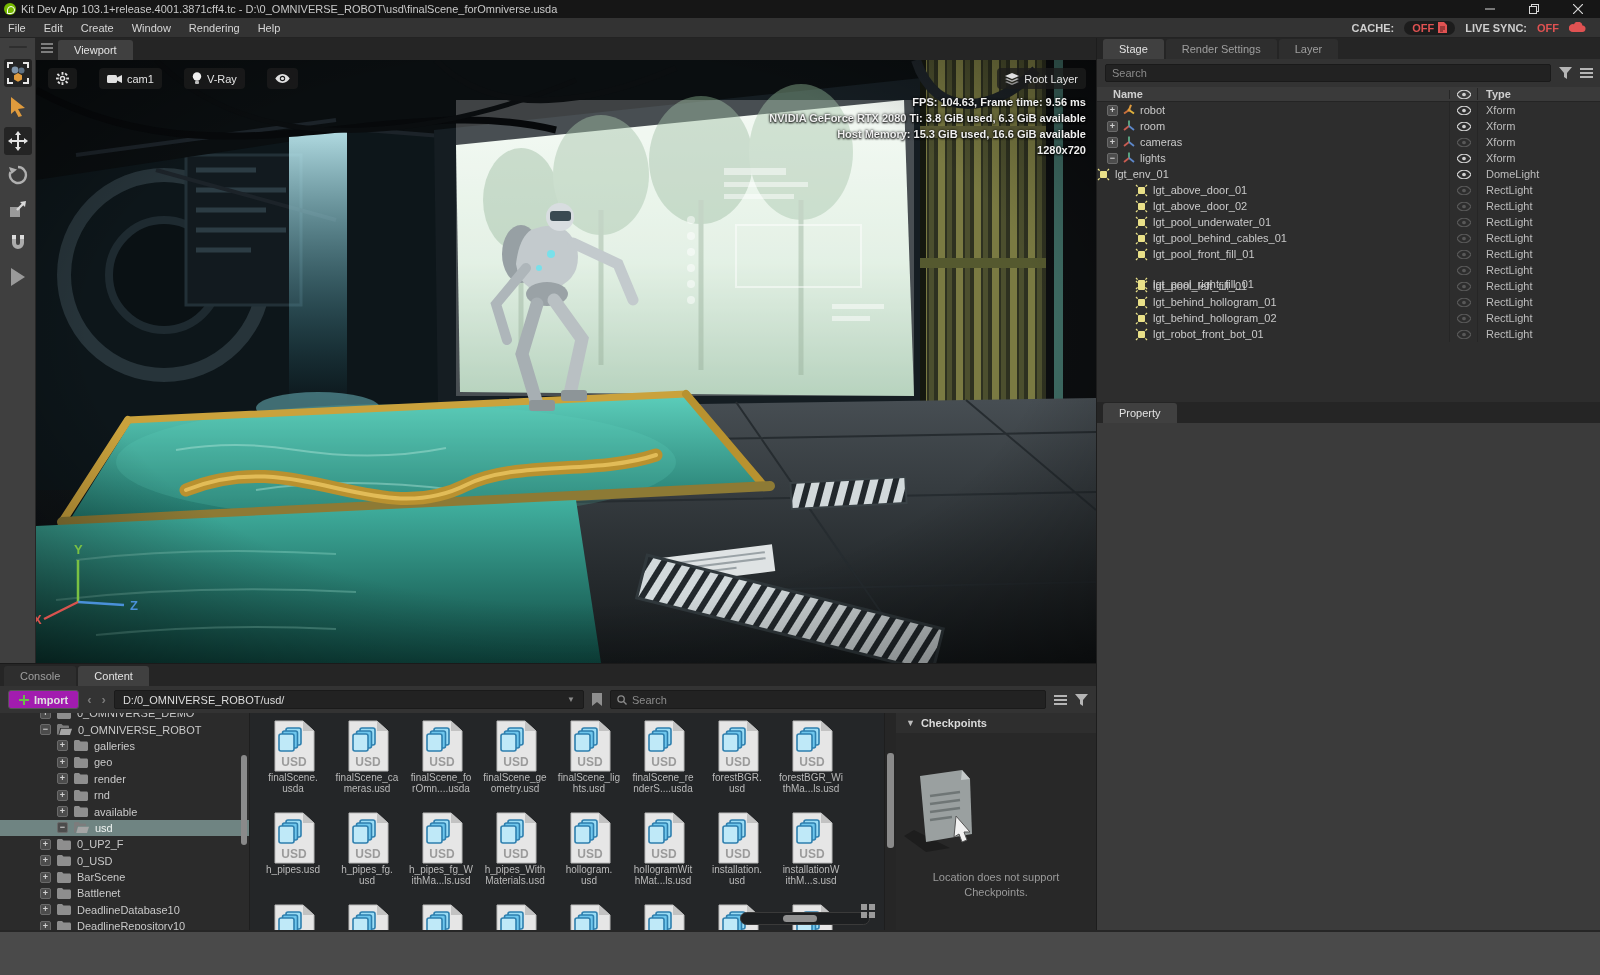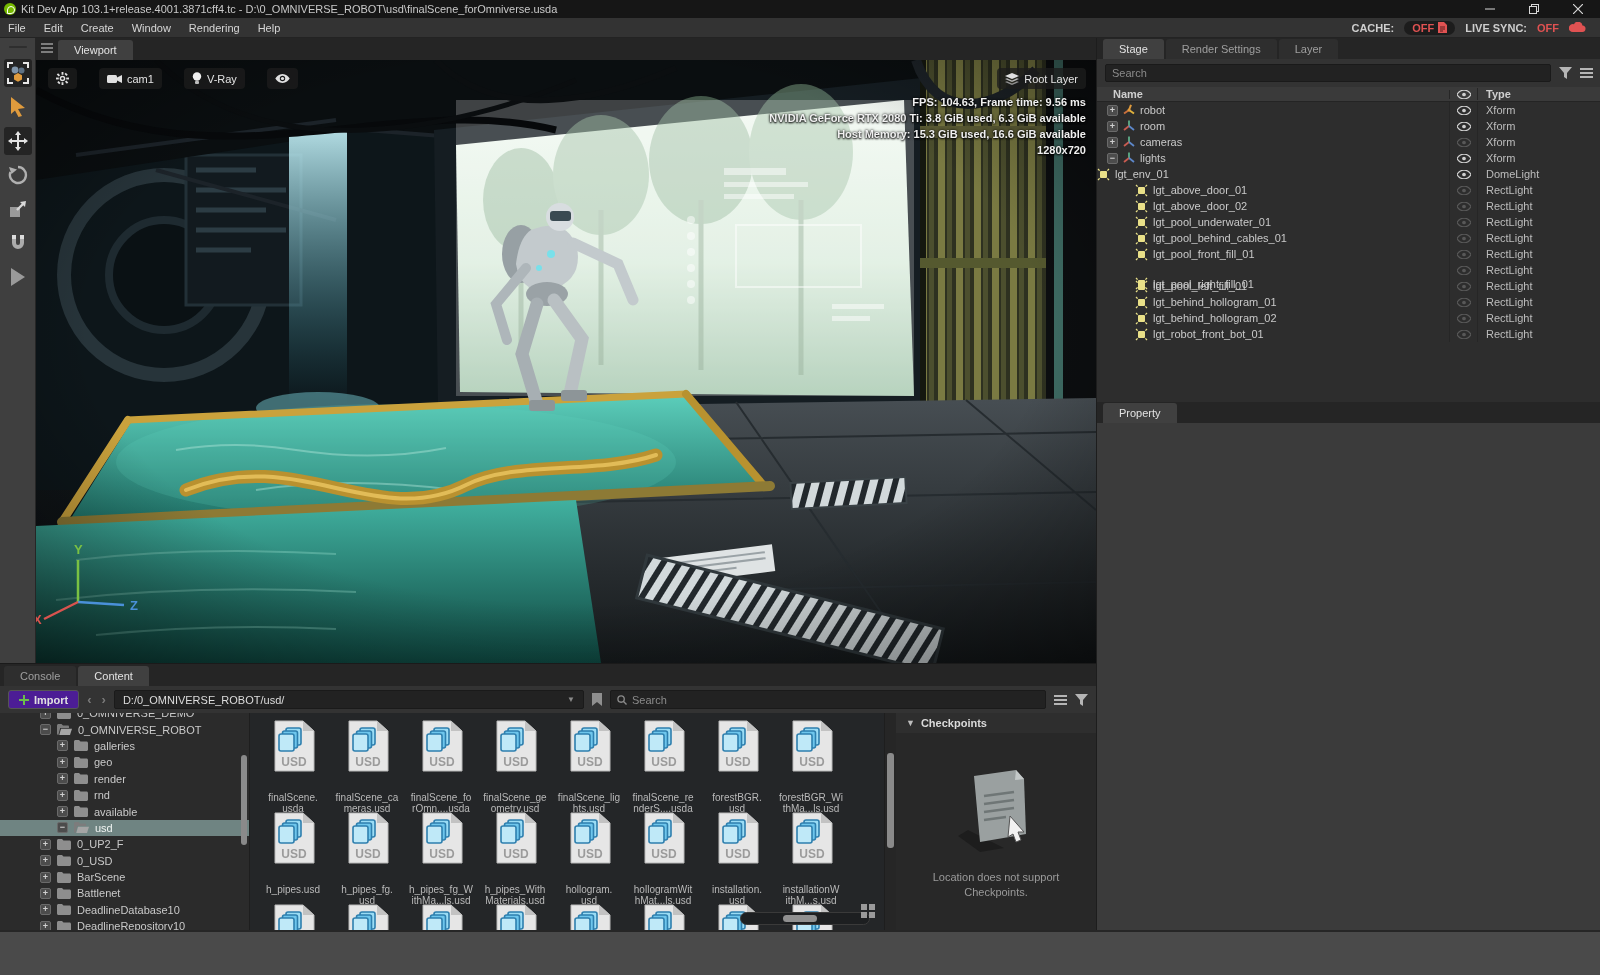--- a/index.html
+++ b/index.html
@@ -77,50 +77,50 @@
   .prop-tabs { position:absolute; left:0; top:364px; width:504px; height:21px; background:#252525;
     display:flex; align-items:flex-end; padding-left:6px; }
   .prop-body { position:absolute; left:0; top:385px; width:504px; height:507px; background:#3b3b3b; }
 
   
   .bottom-panel { left:0; top:663px; width:1096px; height:267px; background:#2d2d2d; border-top:1px solid #1a1a1a; }
   .bp-tabs { position:absolute; left:0; top:0; width:1096px; height:22px; background:#252525;
     display:flex; align-items:flex-end; padding-left:4px; }
   .bp-toolbar { position:absolute; left:0; top:22px; width:1096px; height:27px; background:#333;
     display:flex; align-items:center; padding:0 8px; gap:8px; }
-  .import-btn { height:19px; background:#4c1d95; border:1px solid #555; border-radius:3px;
+  .import-btn { height:19px; background:#a21caf; border:1px solid #555; border-radius:3px;
     display:flex; align-items:center; gap:5px; padding:0 10px; color:#e0e0e0; font-weight:bold; }
   .nav-chevrons { display:flex; gap:10px; color:#7a7a7a; font-size:13px; font-weight:bold; }
   .path-field { width:470px; height:19px; background:#222; border:1px solid #1a1a1a; border-radius:2px;
     color:#dcdcdc; display:flex; align-items:center; padding:0 8px; }
   .path-field .caret { margin-left:auto; color:#8a8a8a; font-size:8px; }
   .bm-icon { color:#9a9a9a; }
   .content-search { width:240px; height:19px; }
   .bp-body { position:absolute; left:0; top:49px; width:1096px; height:218px; display:flex; }
   .ctree { width:250px; height:218px; background:#2b2b2b; border-right:1px solid #1e1e1e;
     overflow:hidden; position:relative; padding-top:0; }
   .crow { height:16.4px; display:flex; align-items:center; gap:6px; color:#c9c9c9; white-space:nowrap; }
   .crow.selected { background:#6f8482; color:#f0f4f2; }
   .ctree-sb { position:absolute; right:2px; top:42px; width:6px; height:90px; background:#8a8a8a; border-radius:3px; }
   .filegrid { width:634px; height:218px; background:#242628; position:relative; overflow:hidden; }
   .fg-inner { position:absolute; left:6px; top:3px; display:flex; flex-wrap:wrap; width:600px; }
   .fitem { width:74px; height:92px; display:flex; flex-direction:column; align-items:center; padding-top:4px; }
-  .fitem .flabel { margin-top:20px; font-size:10px; line-height:11px; color:#b9b9b9; text-align:center; white-space:pre-line; }
+  .fitem .flabel { margin-top:0; font-size:10px; line-height:11px; color:#b9b9b9; text-align:center; white-space:pre-line; }
   .hsb { position:absolute; right:14px; bottom:6px; width:130px; height:13px; background:#1d1f21;
     border:1px solid #3a3a3a; border-radius:7px; }
   .hsb-thumb { position:absolute; left:42px; top:2px; width:34px; height:7px; background:#909090; border-radius:4px; }
   .gridview-btn { position:absolute; right:-8px; bottom:6px; width:16px; height:14px; color:#9a9a9a; }
   .vsb-track { width:12px; height:218px; background:#262626; border-left:1px solid #1e1e1e; position:relative; }
   .vsb-thumb { position:absolute; left:2px; top:40px; width:7px; height:95px; background:#8a8a8a; border-radius:3px; }
   .checkpoints { flex:1; height:218px; background:#2e2e2e; position:relative; }
   .cp-header { height:20px; display:flex; align-items:center; gap:6px; padding-left:10px;
     font-weight:bold; color:#dadada; }
   .cp-caret { color:#bdbdbd; font-size:9px; }
   .cp-body { position:absolute; left:0; top:20px; right:0; bottom:0; background:#282828;
-    display:flex; flex-direction:column; align-items:center; justify-content:center; gap:14px; }
+    display:flex; flex-direction:column; justify-content:center; gap:14px; }
   .cp-msg { color:#9a9a9a; text-align:center; white-space:pre-line; line-height:15px; }
 
   
   .statusbar { left:0; top:930px; width:1600px; height:45px; background:#4a4a4a; border-top:2px solid #262626; }
 
   .icn { display:inline-flex; align-items:center; justify-content:center; }
 </style>
 </head>
 <body>
 

